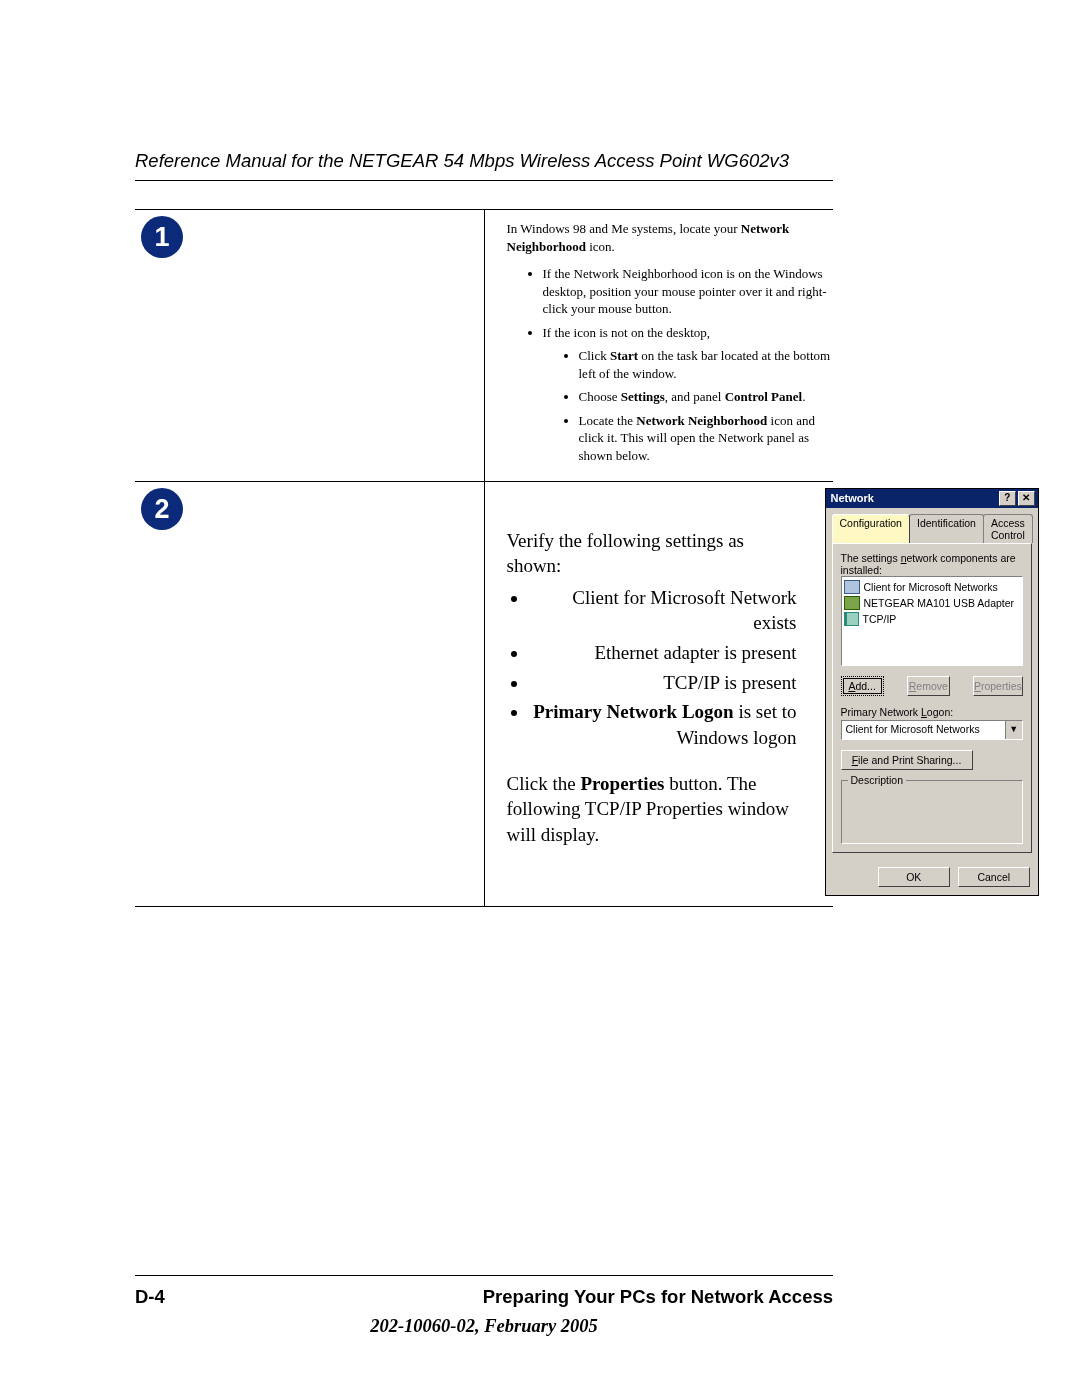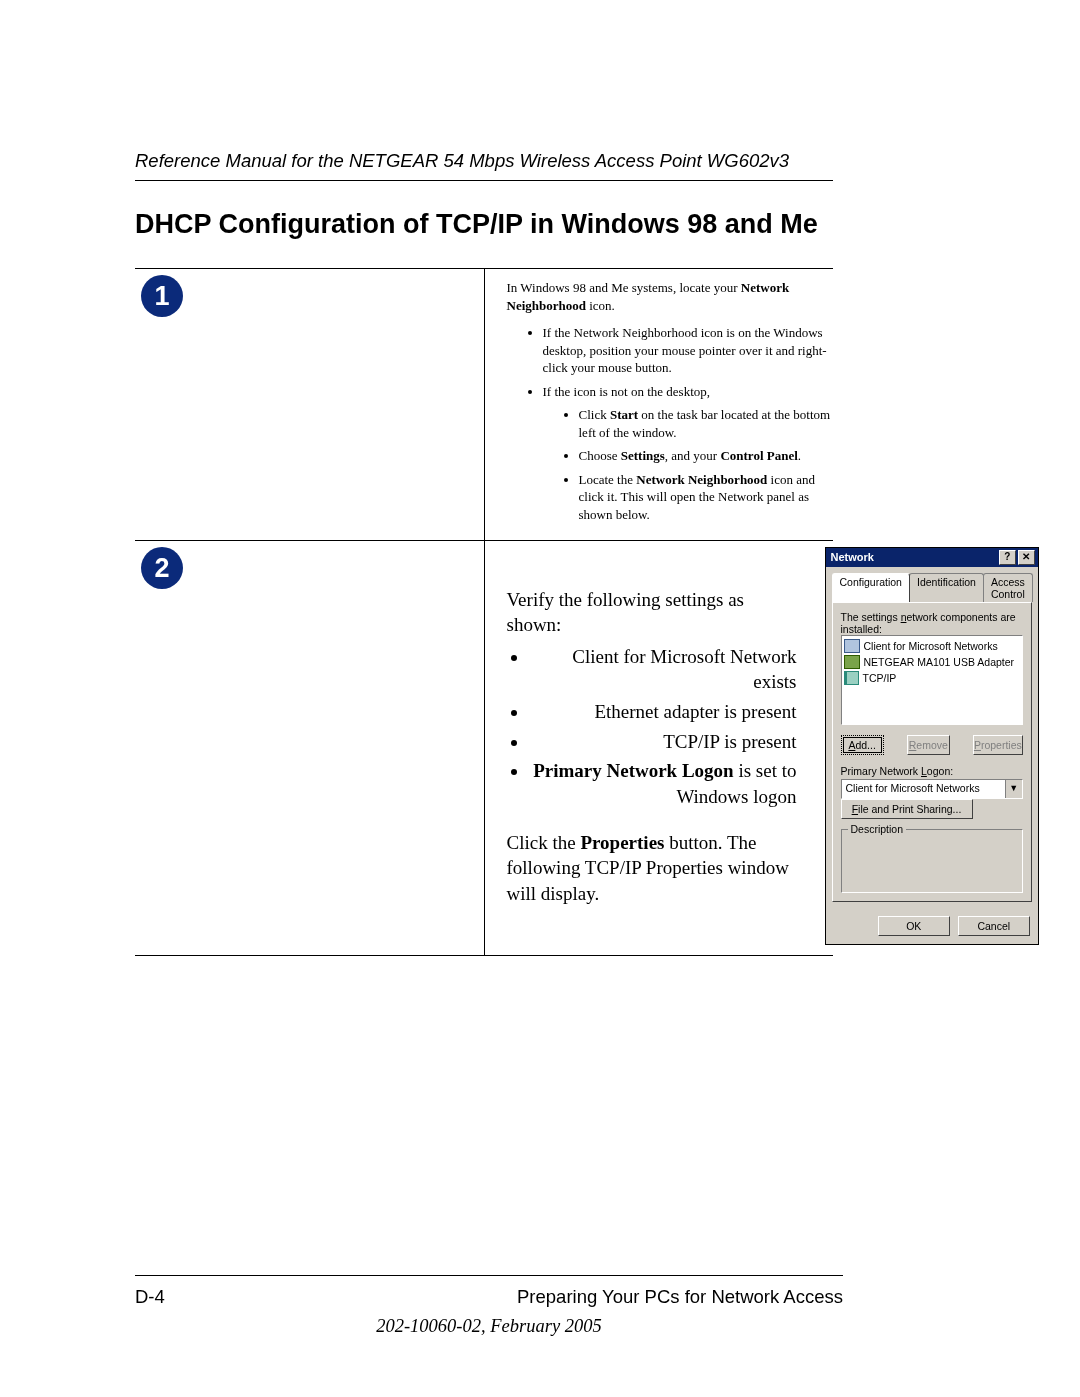--- a/index.html
+++ b/index.html
@@ -127,21 +127,21 @@
     border: 1px solid #808080;
     border-bottom: none;
     border-top-left-radius: 3px;
     border-top-right-radius: 3px;
     background: #d4d0c8;
     padding: 2px 7px;
     margin-right: -1px;
     position: relative;
   }
   .tab.active {
-    background: #ffffff;
+    background: #fef9c3;
     border-color: #fff #404040 #d4d0c8 #fff;
     z-index: 2;
   }
   .tabpanel {
     margin: 0 6px 6px 6px;
     border: 1px solid #fff;
     border-right-color: #404040;
     border-bottom-color: #404040;
     padding: 8px;
   }
@@ -181,21 +181,21 @@
   }
   .dropdown .val { flex:1; padding:2px 4px; }
   .dropdown .arrow {
     width:16px;
     background:#d4d0c8;
     border-left:1px solid #808080;
     text-align:center;
     line-height:16px;
     font-size:9px;
   }
-  .fileshare { }
+  .fileshare { margin-top:10px; }
   .grpbox {
     border:1px solid #808080;
     border-right-color:#fff;
     border-bottom-color:#fff;
     margin-top:10px;
     padding: 6px;
     height: 50px;
     position:relative;
   }
   .grpbox .legend {
@@ -227,34 +227,34 @@
   }
   .footer-center {
     text-align:center;
     font-style: italic;
     font-family: "Times New Roman", Times, serif;
     font-size: 18.5px;
     margin-top: 8px;
   }
   .footer-block {
     position:absolute;
-    left:135px; right:120px;
+    left:135px; right:130px;
     bottom:60px;
+    font-weight:bold;
   }
   .accesskey { text-decoration: underline; }
 </style>
 </head>
 <body>
 
 <div class="page">
 
   <div class="running-head">Reference Manual for the NETGEAR 54 Mbps Wireless Access Point WG602v3</div>
   <hr class="hr">
 
-  <h1 class="section">DHCP Configuration of TCP/IP in Windows 98 and Me</h1>
 
   <table class="steps">
 
     <tbody>
         <tr class="sep">
           <td colspan="2"></td>
         </tr>
     <tr>
       <td class="step-marker-cell">
         <div class="circ">1</div>
@@ -265,21 +265,21 @@
         </p>
         <ul class="b1">
           <li>If the Network Neighborhood icon is on the Windows desktop, position your mouse pointer over it and right-click your mouse button.</li>
           <li>
             <span>If the icon is not on the desktop,</span>
             <ul class="b2">
               <li>
                 <span>Click </span><b>Start</b><span> on the task bar located at the bottom left of the window.</span>
               </li>
               <li>
-                <span>Choose </span><b>Settings</b><span>, and your </span><b>Control Panel</b><span>.</span>
+                <span>Choose </span><b>Settings</b><span>, and panel </span><b>Control Panel</b><span>.</span>
               </li>
               <li>
                 <span>Locate the </span><b>Network Neighborhood</b><span> icon and click it. This will open the Network panel as shown below.</span>
               </li>
             </ul>
           </li>
         </ul>
       </td>
     </tr>
 

